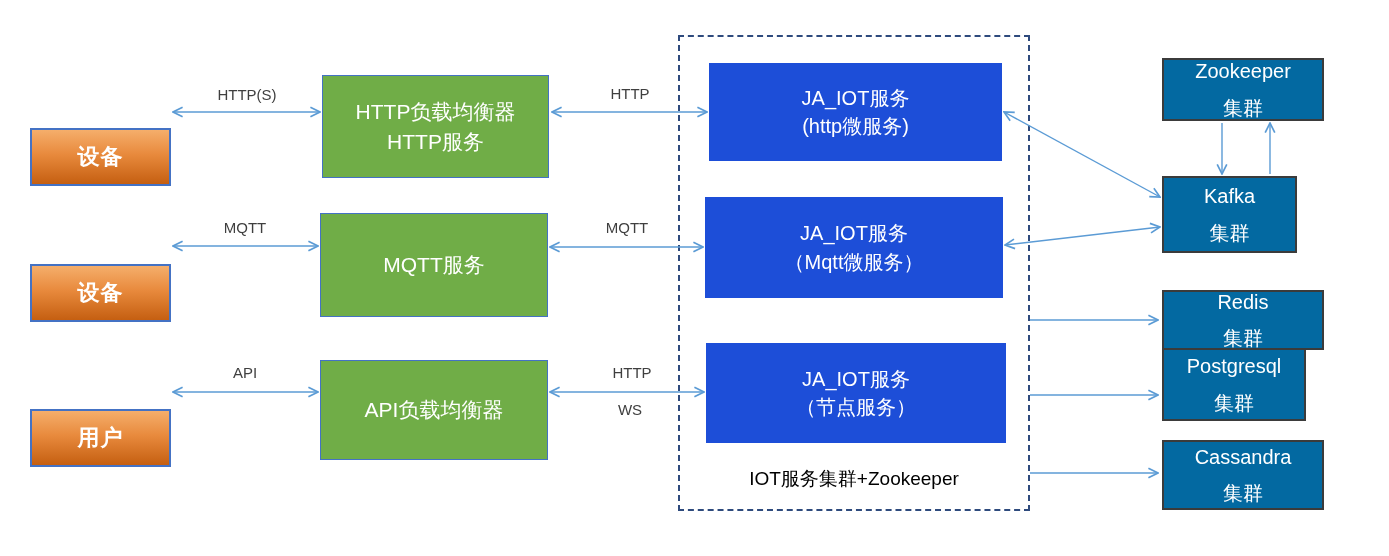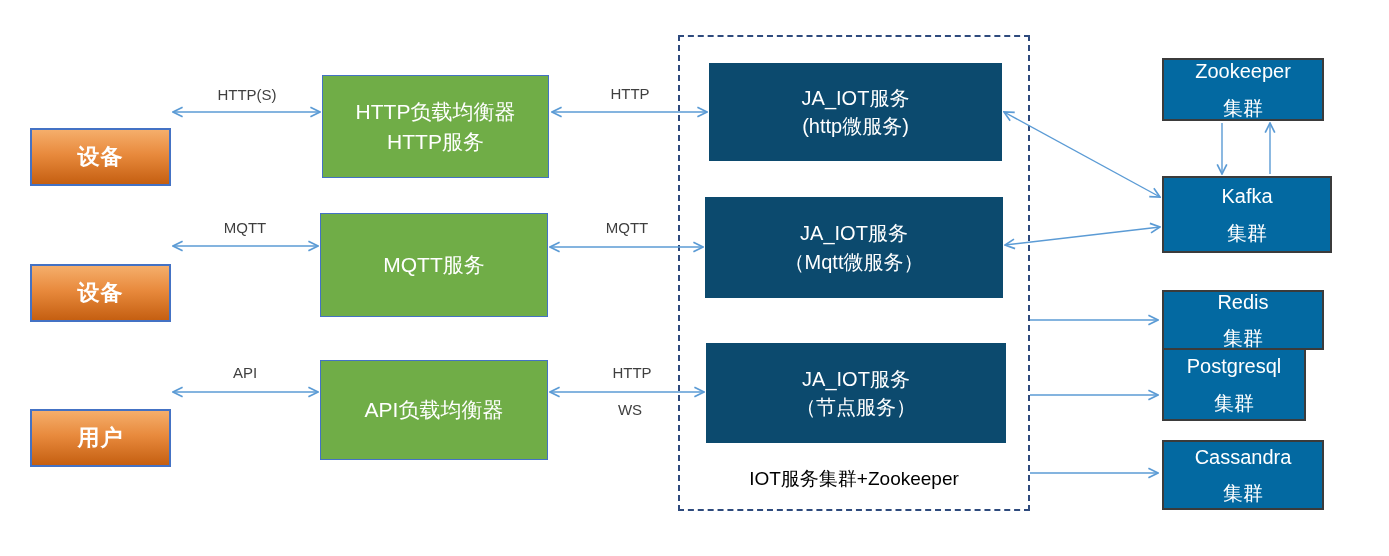--- a/index.html
+++ b/index.html
@@ -10,21 +10,21 @@
   .arrows{position:absolute;left:0;top:0;width:1389px;height:556px;}
   .node{
     position:absolute;box-sizing:border-box;display:flex;flex-direction:column;
     align-items:center;justify-content:center;color:#fff;text-align:center;line-height:1.42;
   }
   .node.orange{
     background:linear-gradient(180deg,#F5AE6B 0%,#E88A3D 45%,#C55F11 100%);
     border:2px solid #4472C4;font-size:22px;font-weight:600;letter-spacing:1px;margin-top:46px;
   }
   .node.green{background:#70AD47;border:1px solid #4472C4;font-size:21px;font-weight:500;margin-top:17px;}
-  .node.blue{background:#0c4a6e;font-size:20px;font-weight:500;}
+  .node.blue{background:#1d4ed8;font-size:20px;font-weight:500;}
   .node.gray{background:#0369a1;border:2px solid #3B3B3B;font-size:20px;gap:8px;}
   .edge-label{position:absolute;font-size:15px;color:#3F3F3F;text-align:center;width:96px;}
   .cluster-border{position:absolute;left:678px;top:35px;width:352px;height:476px;
     border:2px dashed #2E4A7D;box-sizing:border-box;}
   .cluster-caption{position:absolute;left:688px;top:466px;width:332px;text-align:center;
     font-size:19px;color:#000;}
   .kafka-note{position:absolute;left:1136px;top:516px;font-size:21px;color:#000;}
 </style>
 </head>
 <body>
@@ -87,21 +87,21 @@
   </div>
   <div class="node blue" style="left:706px;top:343px;width:300px;height:100px">
     <span>JA_IOT服务</span>
     <span>（节点服务）</span>
   </div>
 
   <div class="node gray" style="left:1162px;top:58px;width:162px;height:63px">
     <span>Zookeeper</span>
     <span>集群</span>
   </div>
-  <div class="node gray" style="left:1162px;top:176px;width:170px;height:77px">
+  <div class="node gray" style="left:1162px;top:176px;width:135px;height:77px">
     <span>Kafka</span>
     <span>集群</span>
   </div>
   <div class="node gray" style="left:1162px;top:290px;width:162px;height:60px">
     <span>Redis</span>
     <span>集群</span>
   </div>
   <div class="node gray" style="left:1162px;top:348px;width:144px;height:73px">
     <span>Postgresql</span>
     <span>集群</span>

